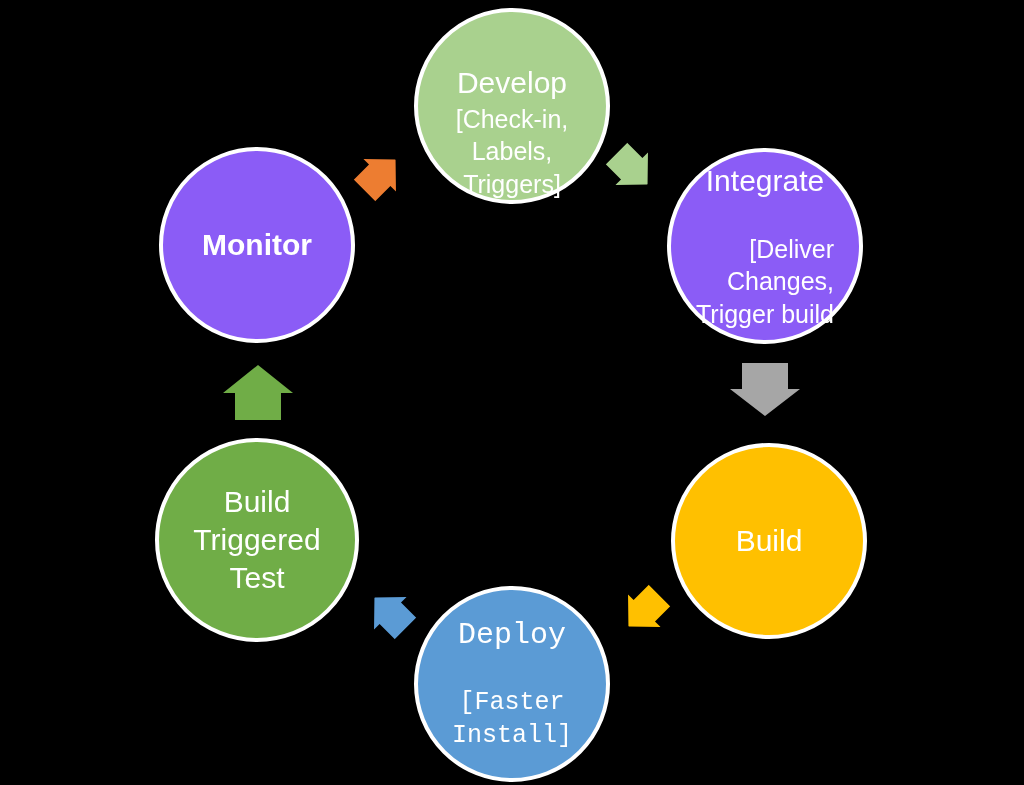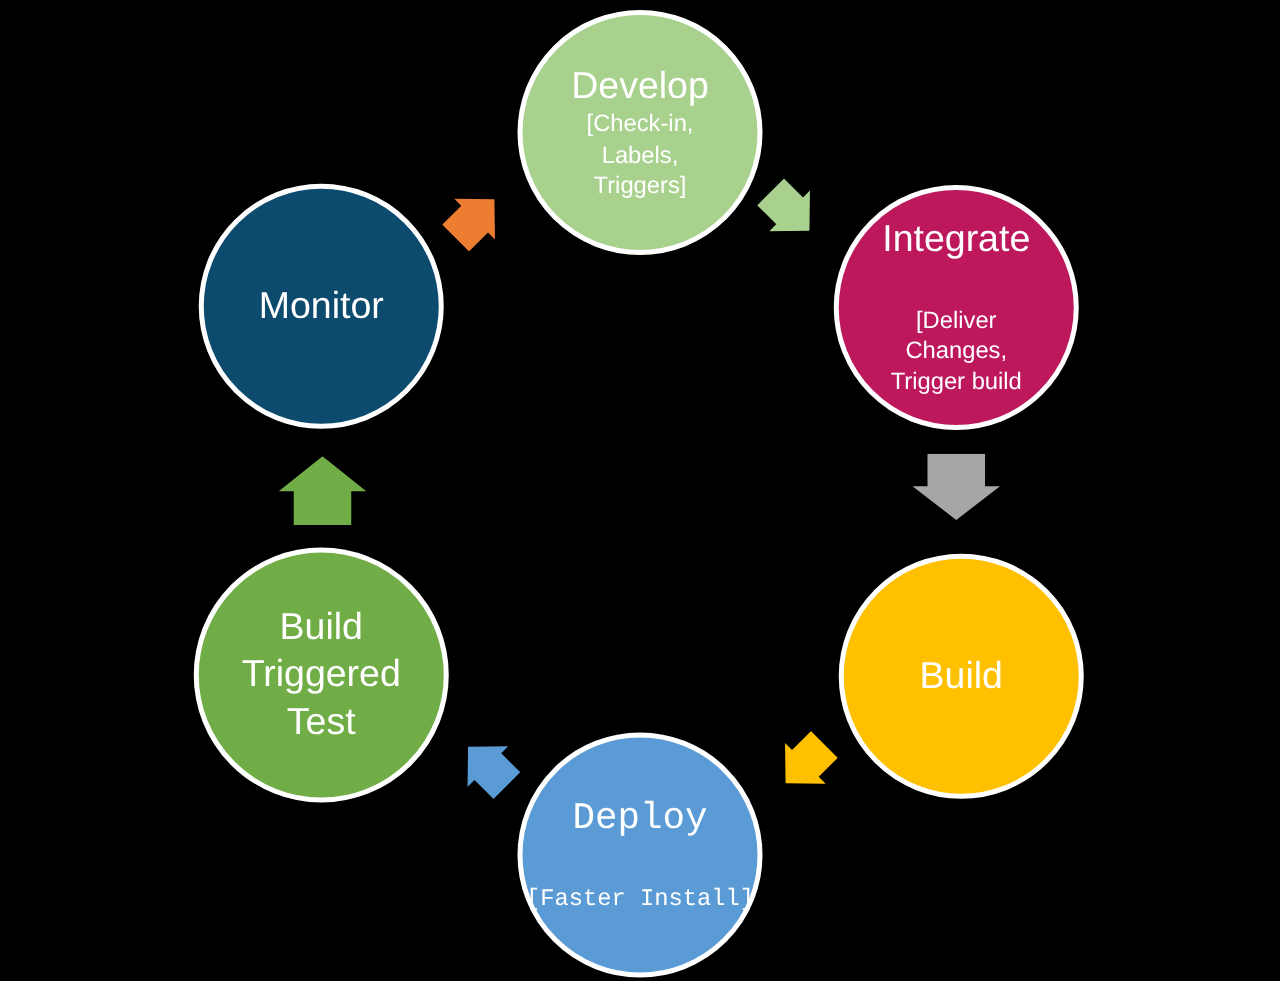--- a/index.html
+++ b/index.html
@@ -22,21 +22,21 @@
     justify-content: center;
     text-align: center;
     color: #ffffff;
   }
   .node .title {
     font-size: 30px;
     line-height: 1.27;
     white-space: pre-line;
   }
   .node .subtitle {
-    font-size: 19px;
+    font-size: 25px;
     line-height: 1.3;
     white-space: pre-line;
   }
   .node.gapped .subtitle { margin-top: 33px; }
 
   .node-develop   { left: 414px; top:   8px; width: 196px; height: 196px; }
   .node-integrate { left: 667px; top: 148px; width: 196px; height: 196px; }
   .node-build     { left: 671px; top: 443px; width: 196px; height: 196px; }
   .node-deploy    { left: 414px; top: 586px; width: 196px; height: 196px; }
   .node-btt       { left: 155px; top: 438px; width: 204px; height: 204px; }
@@ -50,28 +50,28 @@
   .arrow-integrate-build   { left: 730px; top: 363px; width: 70px; height: 53px; }
   .arrow-build-deploy      { left: 621px; top: 589px; width: 46px; height: 44px; transform: rotate(45deg); }
   .arrow-deploy-btt        { left: 367px; top: 591px; width: 46px; height: 44px; transform: rotate(135deg); }
   .arrow-btt-monitor       { left: 223px; top: 365px; width: 70px; height: 55px; transform: rotate(180deg); }
 </style>
 </head>
 <body>
 
 <div class="stage" style="background-color: rgb(0, 0, 0);">
 
-  <div class="node node-develop" style="background-color: rgb(169, 209, 142);">
+  <div class="node node-develop" style="background-color: rgb(169, 209, 142); justify-content: flex-end;">
     <div class="title">Develop</div>
     <div class="subtitle">[Check-in,
 Labels,
 Triggers]</div>
   </div>
 
-  <div class="node node-integrate gapped" style="background-color: #be185d;">
+  <div class="node node-integrate gapped" style="background-color: #8b5cf6; text-align: right;">
     <div class="title">Integrate</div>
     <div class="subtitle">[Deliver
 Changes,
 Trigger build</div>
   </div>
 
   <div class="node node-build" style="background-color: rgb(255, 192, 0);">
     <div class="title">Build</div>
   </div>
 
@@ -79,21 +79,21 @@
     <div class="title">Deploy</div>
     <div class="subtitle">[Faster Install]</div>
   </div>
 
   <div class="node node-btt" style="background-color: rgb(112, 173, 71);">
     <div class="title">Build
 Triggered
 Test</div>
   </div>
 
-  <div class="node node-monitor" style="background-color: #0c4a6e;">
+  <div class="node node-monitor" style="background-color: #8b5cf6; font-weight: bold;">
     <div class="title">Monitor</div>
   </div>
 
   <div class="arrow arrow-monitor-develop">
     <svg viewBox="0 0 70 53" preserveAspectRatio="none" style="fill: rgb(237, 125, 49);">
       <polygon points="12,0 58,0 58,26 70,26 35,53 0,26 12,26"></polygon>
     </svg>
   </div>
 
   <div class="arrow arrow-develop-integrate">

